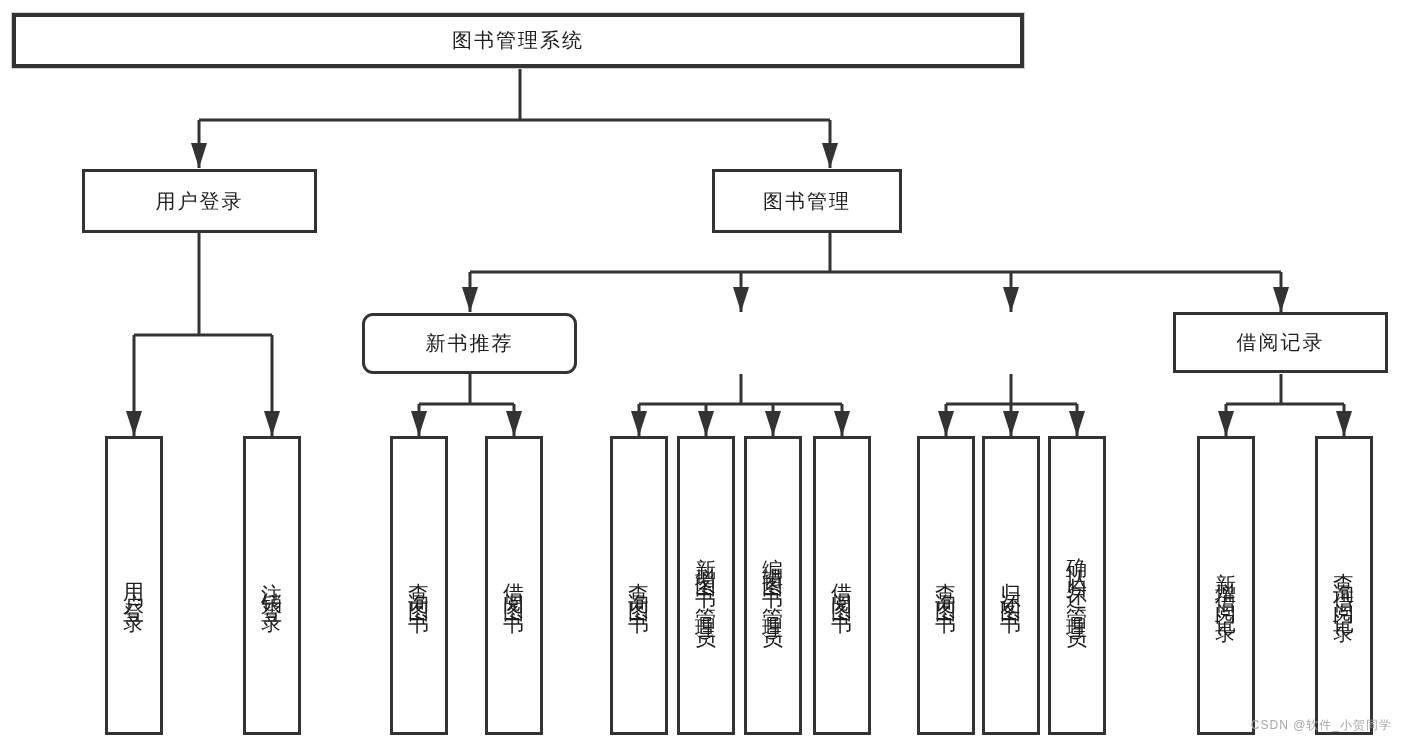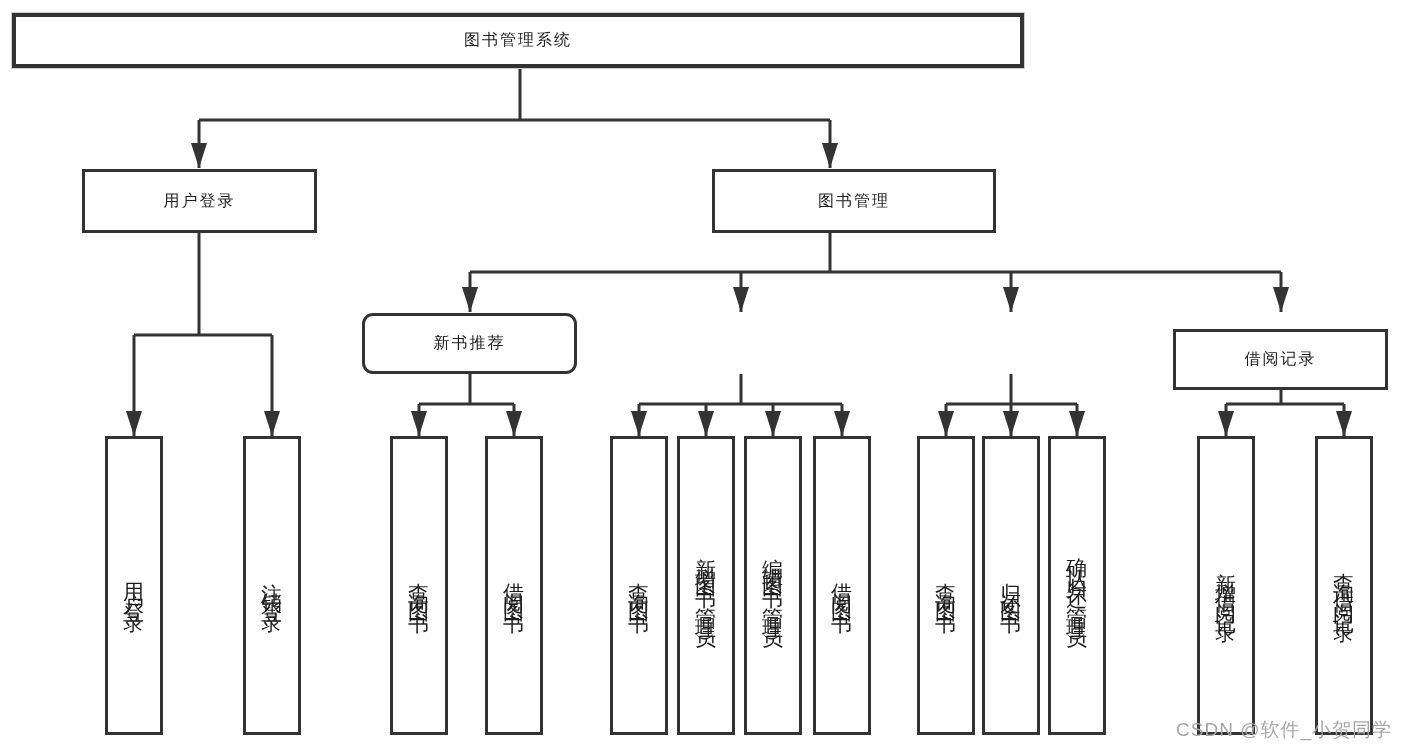--- a/index.html
+++ b/index.html
@@ -21,36 +21,36 @@
     box-sizing: border-box;
     background: #ffffff;
     border: 3px solid #333333;
     display: flex;
     align-items: center;
     justify-content: center;
     color: #1d1d1d;
   }
   .node.root { border-width: 4px; box-shadow: 0 0 0 1px #cfcfcf; }
   .node .lbl {
-    font-size: 16px;
+    font-size: 20px;
     letter-spacing: 2px;
     white-space: nowrap;
   }
   .node .vlbl {
     writing-mode: vertical-rl;
     text-orientation: mixed;
     font-size: 21px;
     letter-spacing: 10px;
     line-height: 1;
   }
   .watermark {
     position: absolute;
     top: 717px;
     right: 13px;
-    font-size: 19px;
+    font-size: 12px;
     color: #a6a6a6;
     letter-spacing: 1px;
     white-space: nowrap;
     z-index: 5;
   }
 </style>
 </head>
 <body>
 
 <div class="stage">
@@ -100,28 +100,28 @@
     </g>
   </svg>
 
   <div class="node root" style="left:12px; top:13px; width:1012px; height:55px;">
     <span class="lbl">图书管理系统</span>
   </div>
 
   <div class="node" style="left:82px; top:169px; width:235px; height:64px;">
     <span class="lbl">用户登录</span>
   </div>
-  <div class="node" style="left:712px; top:169px; width:284px; height:64px;">
+  <div class="node" style="left:712px; top:169px; width:190px; height:64px;">
     <span class="lbl">图书管理</span>
   </div>
 
   <div class="node" style="left:362px; top:313px; width:215px; height:61px;border-radius:11px;">
     <span class="lbl">新书推荐</span>
   </div>
-  <div class="node" style="left:1173px; top:329px; width:215px; height:61px;">
+  <div class="node" style="left:1173px; top:312px; width:215px; height:61px;">
     <span class="lbl">借阅记录</span>
   </div>
 
   <div class="node" style="left:105px; top:436px; width:58px; height:299px;">
     <span class="vlbl">用户登录</span>
   </div>
   <div class="node" style="left:243px; top:436px; width:58px; height:299px;">
     <span class="vlbl">注销登录</span>
   </div>
 

